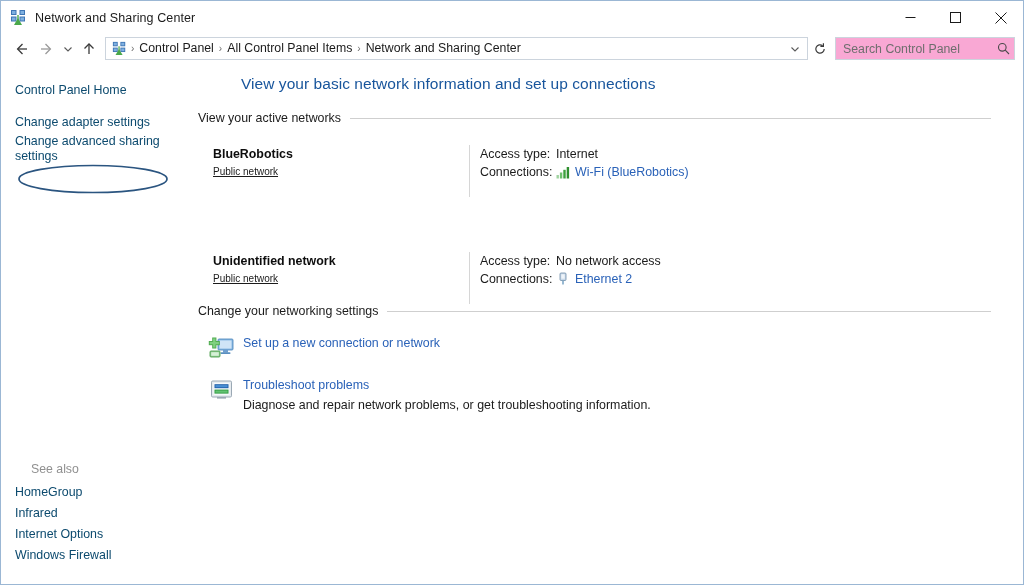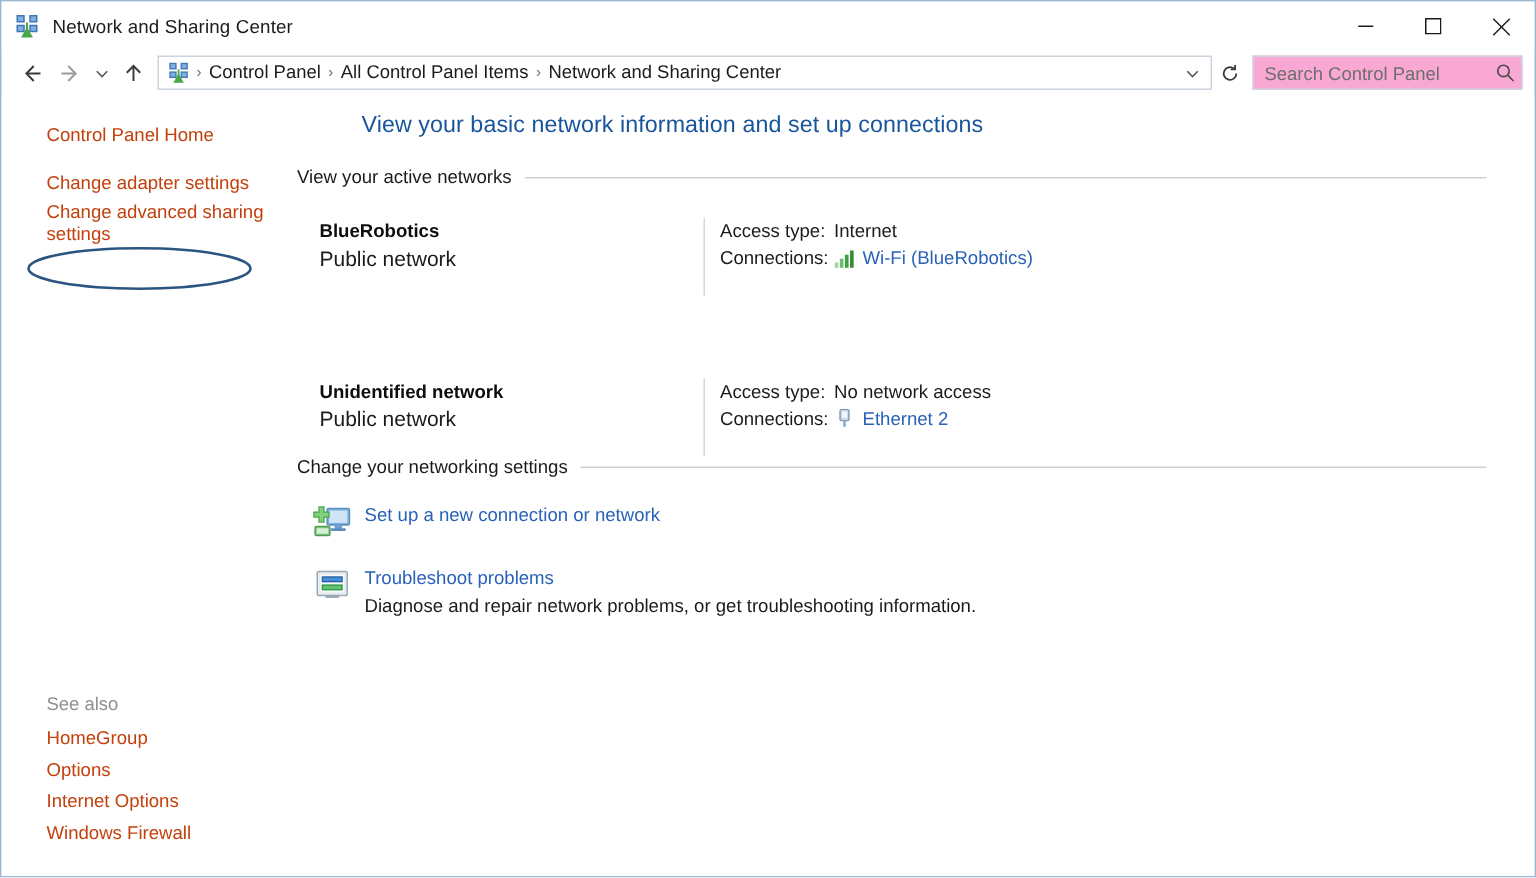--- a/index.html
+++ b/index.html
@@ -159,23 +159,23 @@
   .sidebar {
     width: 190px;
     flex: 0 0 auto;
     position: relative;
     padding-top: 18px;
     box-sizing: border-box;
   }
   .side-link {
     display: block;
     font-size: 12.4px;
-    color: #c2410c;
+    color: #0c4a6e;
     line-height: 15px;
-    padding: 2px 12px 2px 30px;
+    padding: 2px 12px 2px 14px;
     cursor: default;
     max-width: 150px;
   }
   .side-gap { height: 13px; }
 
   .see-also {
     position: absolute;
     left: 0;
     bottom: 18px;
     width: 100%;
@@ -232,23 +232,24 @@
     width: 256px;
     flex: 0 0 auto;
   }
   .netblock .nname {
     font-size: 12.4px;
     font-weight: bold;
     color: #0d0d0d;
     line-height: 18px;
   }
   .netblock .ntype {
-    font-size: 14px;
+    font-size: 10px;
     color: #1b1b1b;
     line-height: 18px;
+    text-decoration: underline;
   }
   .vdivider {
     width: 1px;
     background: #d6d6d6;
     flex: 0 0 auto;
     margin-right: 0;
   }
   .netdetail {
     padding-left: 10px;
     flex: 1 1 auto;
@@ -441,21 +442,21 @@
       <a class="side-link">Change adapter settings</a>
       <a class="side-link">Change advanced sharing settings</a>
 
       <svg class="annotation" viewBox="0 0 158 32">
         <ellipse cx="76" cy="16" rx="74" ry="13.5" fill="none" stroke="#2b5580" stroke-width="1.7"></ellipse>
       </svg>
 
       <div class="see-also">
         <div class="see-also-head">See also</div>
         <a class="side-link">HomeGroup</a>
-        <a class="side-link">Options</a>
+        <a class="side-link">Infrared</a>
         <a class="side-link">Internet Options</a>
         <a class="side-link">Windows Firewall</a>
       </div>
     </div>
 
     <div class="main">
 
       <div class="page-title">View your basic network information and set up connections</div>
 
       <div class="section-head">

